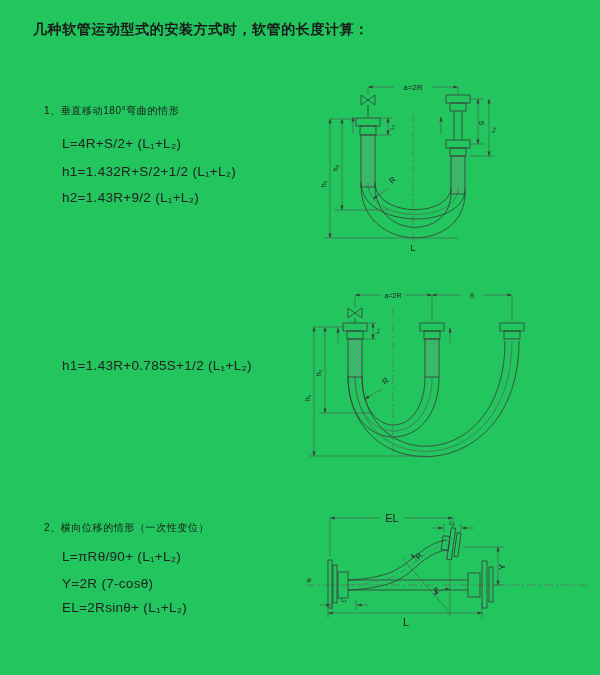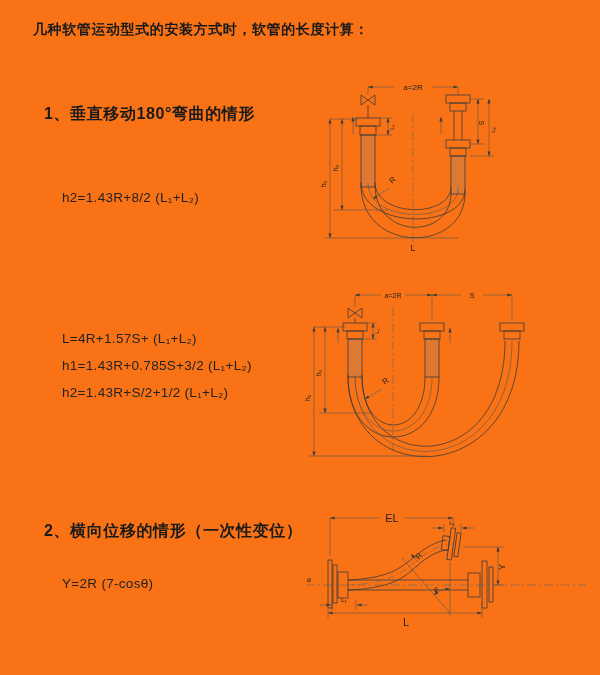--- a/index.html
+++ b/index.html
@@ -1,22 +1,22 @@
 <!DOCTYPE html>
 <html><head>
 <meta charset="utf-8">
 <style>
   html,body{margin:0;padding:0;background:#e8e8e8;}
   .page{
-    position:relative;width:600px;height:675px;background:#f97316;
+    position:relative;width:600px;height:675px;background:#22c55e;
     font-family:"Liberation Sans","DejaVu Sans",sans-serif;color:#1a1a1a;
     overflow:hidden;margin:0 auto;box-shadow:0 0 4px rgba(0,0,0,.2);
   }
   .title{position:absolute;left:33px;top:21px;font-size:14px;font-weight:bold;letter-spacing:.6px;}
-  .sec-heading{position:absolute;left:44px;font-size:16px;font-weight:bold;letter-spacing:.6px;}
+  .sec-heading{position:absolute;left:44px;font-size:10px;font-weight:normal;letter-spacing:.6px;}
   .formula{position:absolute;left:62px;font-size:13.5px;letter-spacing:.3px;color:#222;}
   .s1h{top:104px}.s1f1{top:136px}.s1f2{top:164px}.s1f3{top:190px}
   .s2h{top:306px}.s2f1{top:331px}.s2f2{top:358px}.s2f3{top:385px}
   .s3h{top:521px}.s3f1{top:549px}.s3f2{top:576px}.s3f3{top:600px}
   svg.diag{position:absolute;}
   .d1{left:308px;top:72px;width:285px;height:192px;}
   .d2{left:305px;top:283px;width:290px;height:182px;}
   .d3{left:298px;top:498px;width:300px;height:150px;}
   svg .ln{stroke:#3a3a3a;stroke-width:.8;fill:none;}
   svg .thin{stroke:#555;stroke-width:.6;fill:none;}
@@ -26,28 +26,30 @@
   .f7{font-size:7px}.f6{font-size:6px}.f8{font-size:8px}.f9{font-size:9px}.f11{font-size:11px}
 </style>
 </head>
 <body>
 
 <div class="page">
 
   <div class="title">几种软管运动型式的安装方式时，软管的长度计算：</div>
 
   <div class="sec-heading s1h">1、垂直移动180°弯曲的情形</div>
-  <div class="formula s1f3">h2=1.43R+8/2 (L₁+L₂)</div>
-
-  <div class="formula s2f1">L=4R+1.57S+ (L₁+L₂)</div>
-  <div class="formula s2f2">h1=1.43R+0.785S+3/2 (L₁+L₂)</div>
-  <div class="formula s2f3">h2=1.43R+S/2+1/2 (L₁+L₂)</div>
+  <div class="formula s1f1">L=4R+S/2+ (L₁+L₂)</div>
+  <div class="formula s1f2">h1=1.432R+S/2+1/2 (L₁+L₂)</div>
+  <div class="formula s1f3">h2=1.43R+9/2 (L₁+L₂)</div>
+
+  <div class="formula s2f2">h1=1.43R+0.785S+1/2 (L₁+L₂)</div>
 
   <div class="sec-heading s3h">2、横向位移的情形（一次性变位）</div>
+  <div class="formula s3f1">L=πRθ/90+ (L₁+L₂)</div>
   <div class="formula s3f2">Y=2R (7-cosθ)</div>
+  <div class="formula s3f3">EL=2Rsinθ+ (L₁+L₂)</div>
 
   <svg class="diag d1" viewBox="0 0 285 192">
     <defs>
       <marker id="m1" viewBox="0 0 10 10" refX="9.5" refY="5" markerWidth="8" markerHeight="8" orient="auto-start-reverse">
         <path d="M0 1.8 L10 5 L0 8.2 Z" fill="#3a3a3a"></path>
       </marker>
       <pattern id="p1" width="4" height="4" patternUnits="userSpaceOnUse">
         <path d="M0 0L4 4M4 0L0 4" stroke="#8a8a8a" stroke-width="0.5"></path>
       </pattern>
     </defs>

